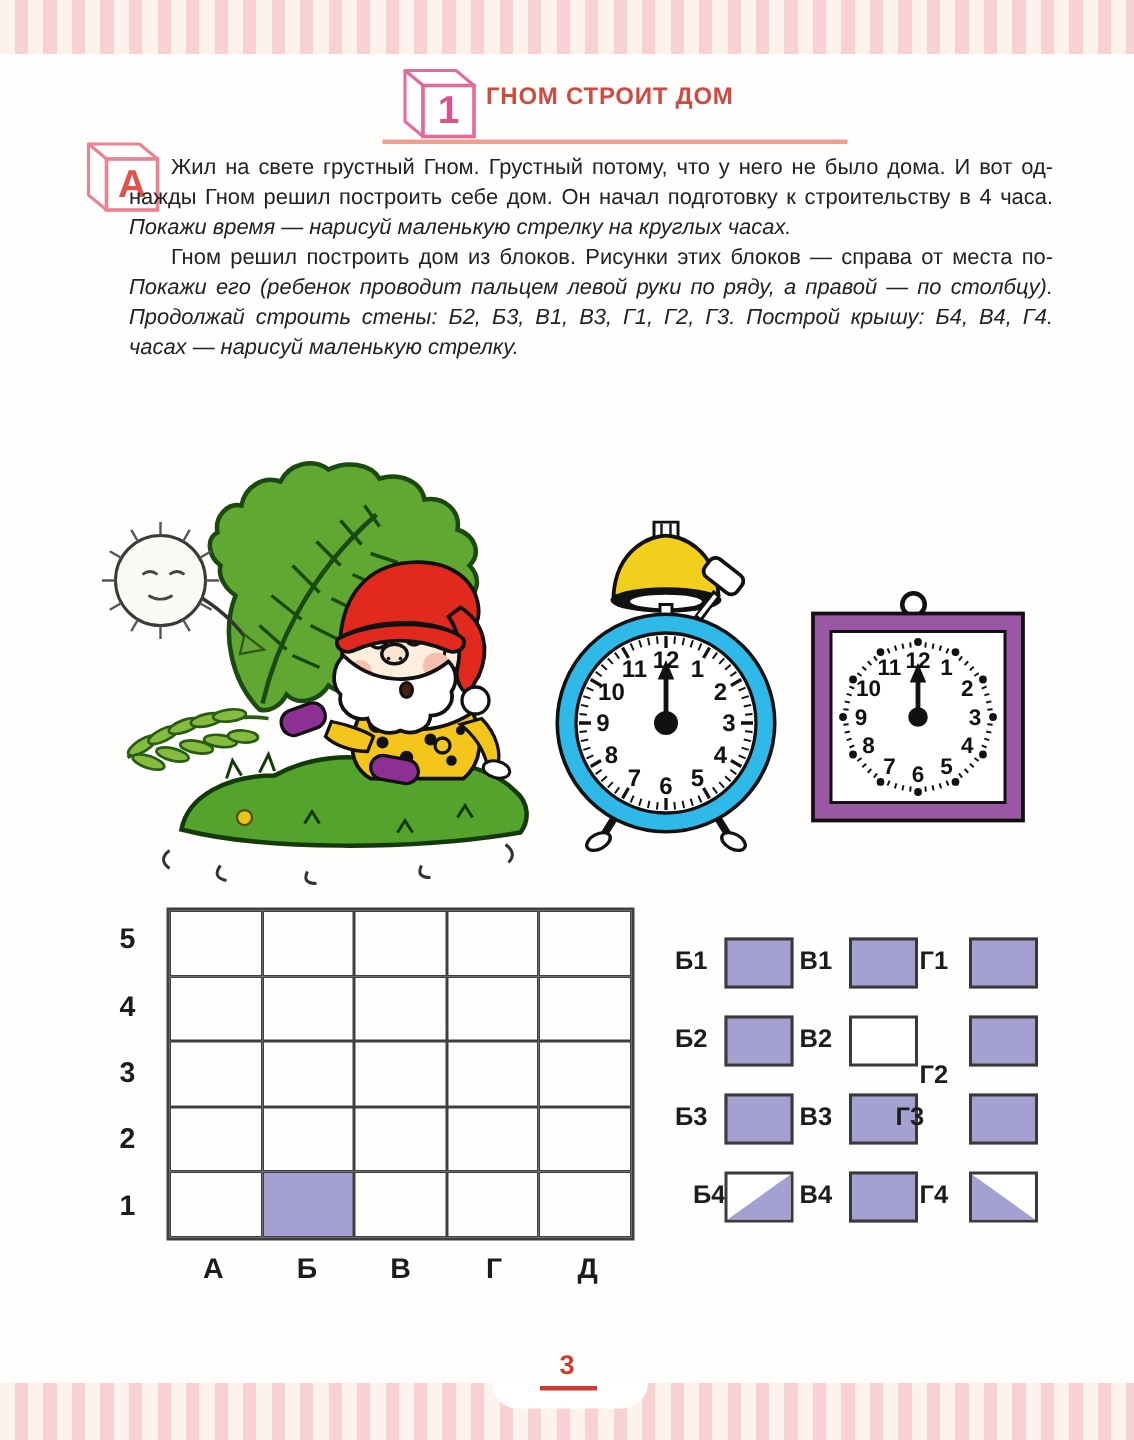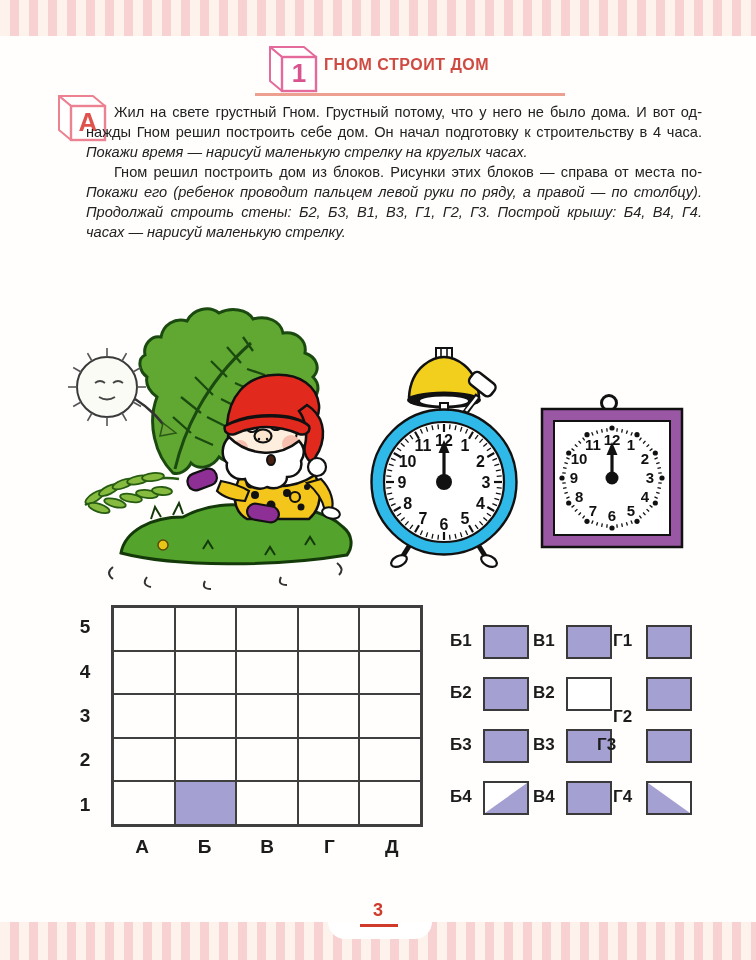--- a/index.html
+++ b/index.html
@@ -436,21 +436,21 @@
       <div>Д</div>
     </div>
 
   <div class="blocks" id="blocks">
       <div class="blk-label" style="left: 5px; top: 17px;">Б1</div>
       <div class="blk-swatch full" style="left: 38px; top: 11px;"></div>
       <div class="blk-label" style="left: 5px; top: 69px;">Б2</div>
       <div class="blk-swatch full" style="left: 38px; top: 63px;"></div>
       <div class="blk-label" style="left: 5px; top: 121px;">Б3</div>
       <div class="blk-swatch full" style="left: 38px; top: 115px;"></div>
-      <div class="blk-label" style="left: 5px; top: 173px;">Б4</div>
+      <div class="blk-label" style="left: 17px; top: 173px;">Б4</div>
       <div class="blk-swatch" style="left: 38px; top: 167px;">
         <svg width="42" height="30" viewBox="0 0 42 30">
           <polygon points="0,30 42,0 42,30" fill="#a5a0d2"></polygon>
         </svg>
       </div>
       <div class="blk-label" style="left: 88px; top: 17px;">В1</div>
       <div class="blk-swatch full" style="left: 121px; top: 11px;"></div>
       <div class="blk-label" style="left: 88px; top: 69px;">В2</div>
       <div class="blk-swatch" style="left: 121px; top: 63px;"></div>
       <div class="blk-label" style="left: 88px; top: 121px;">В3</div>

